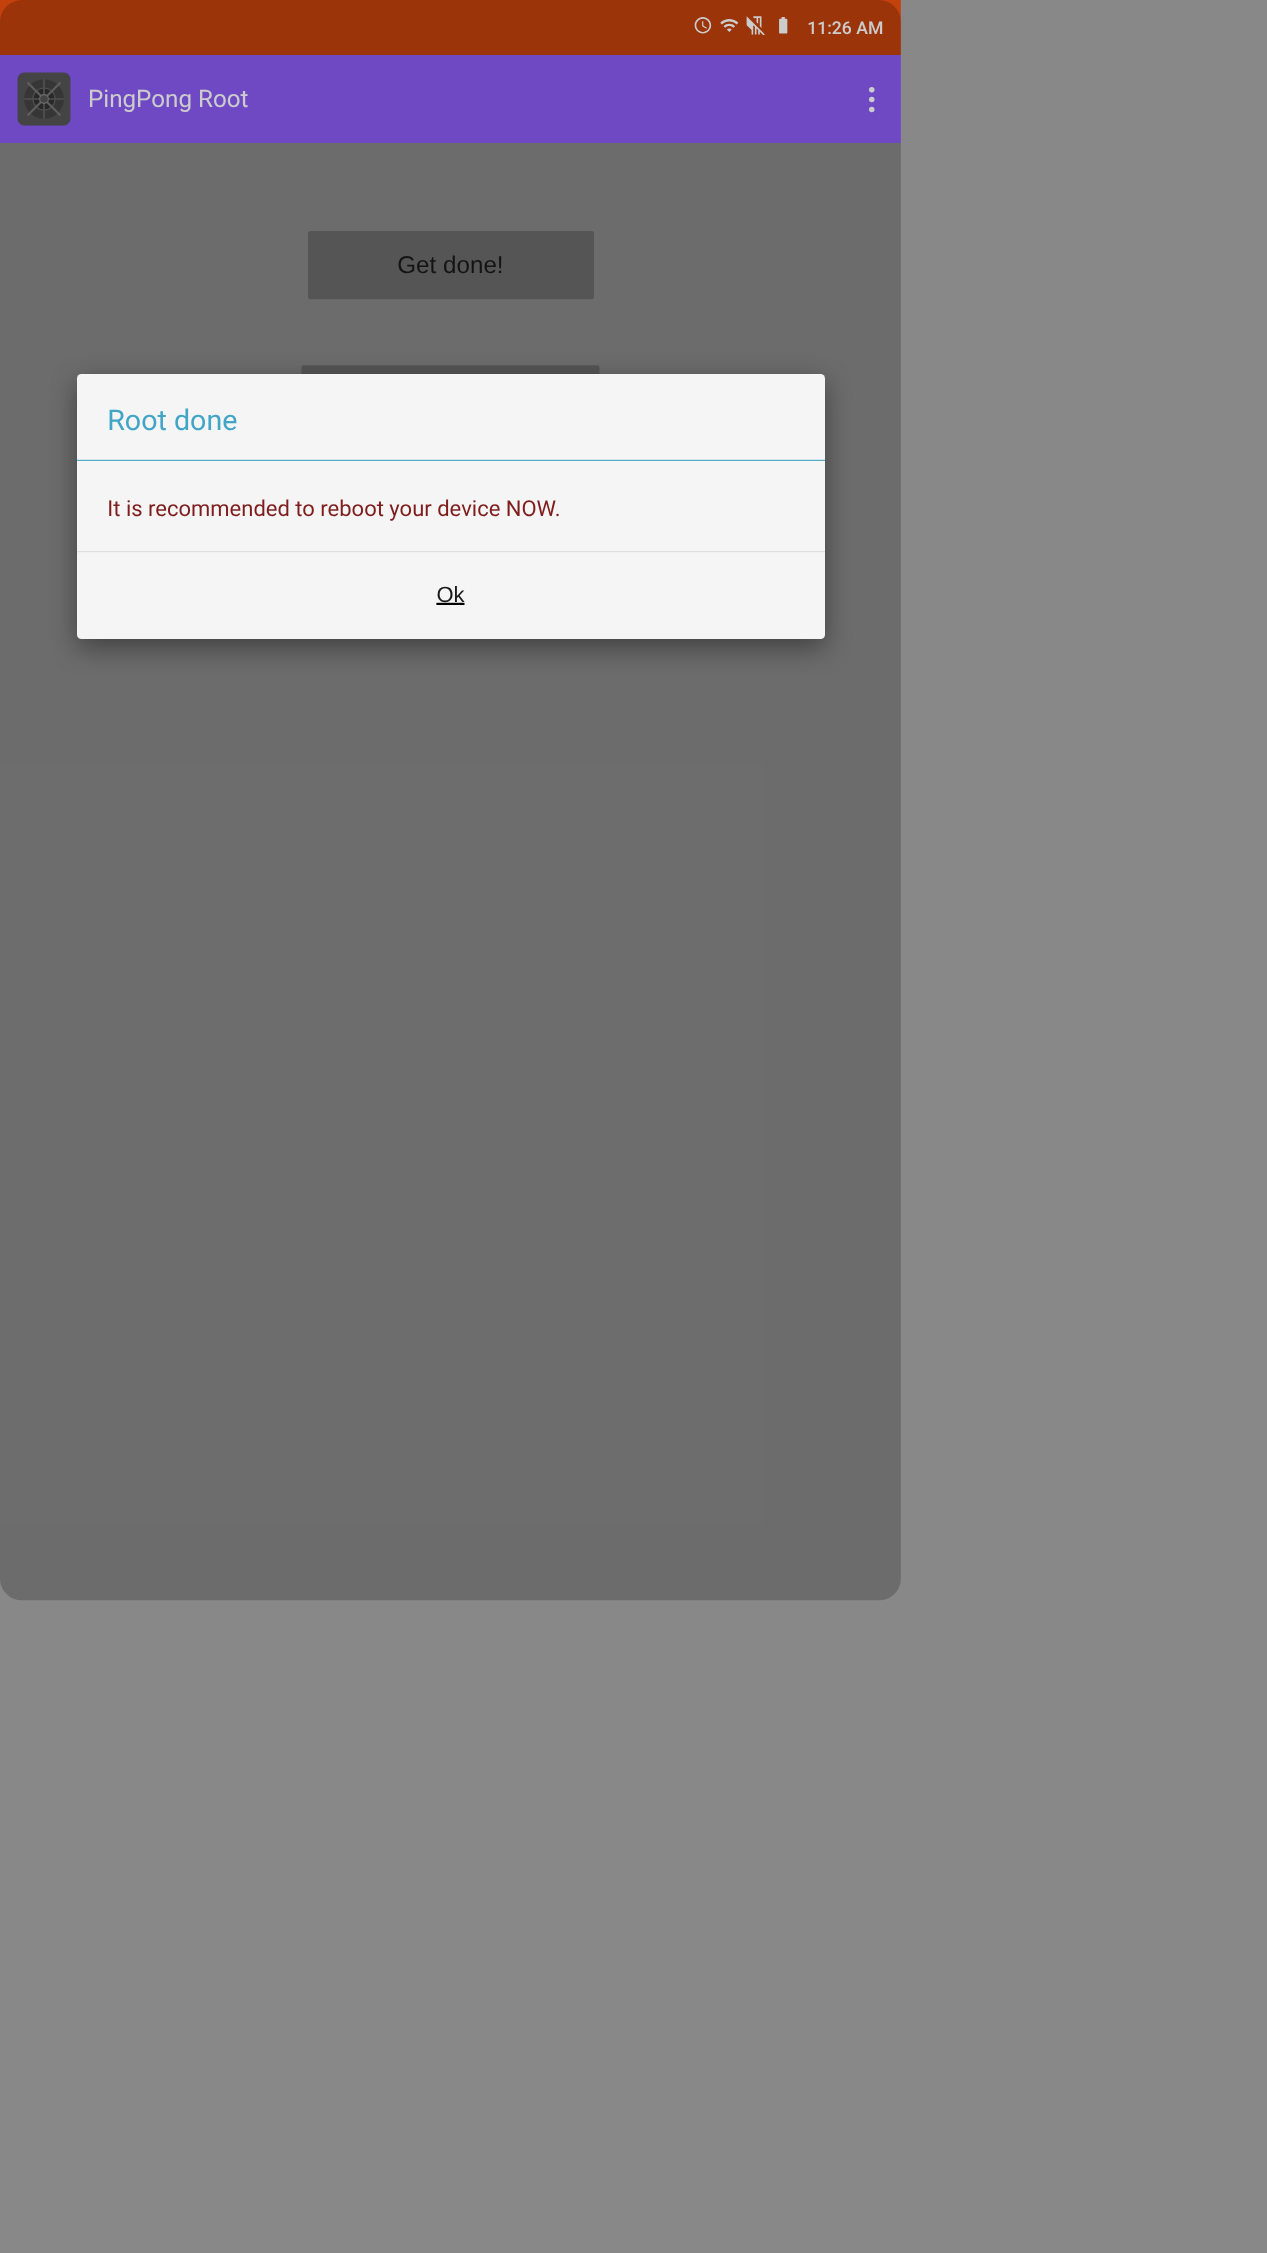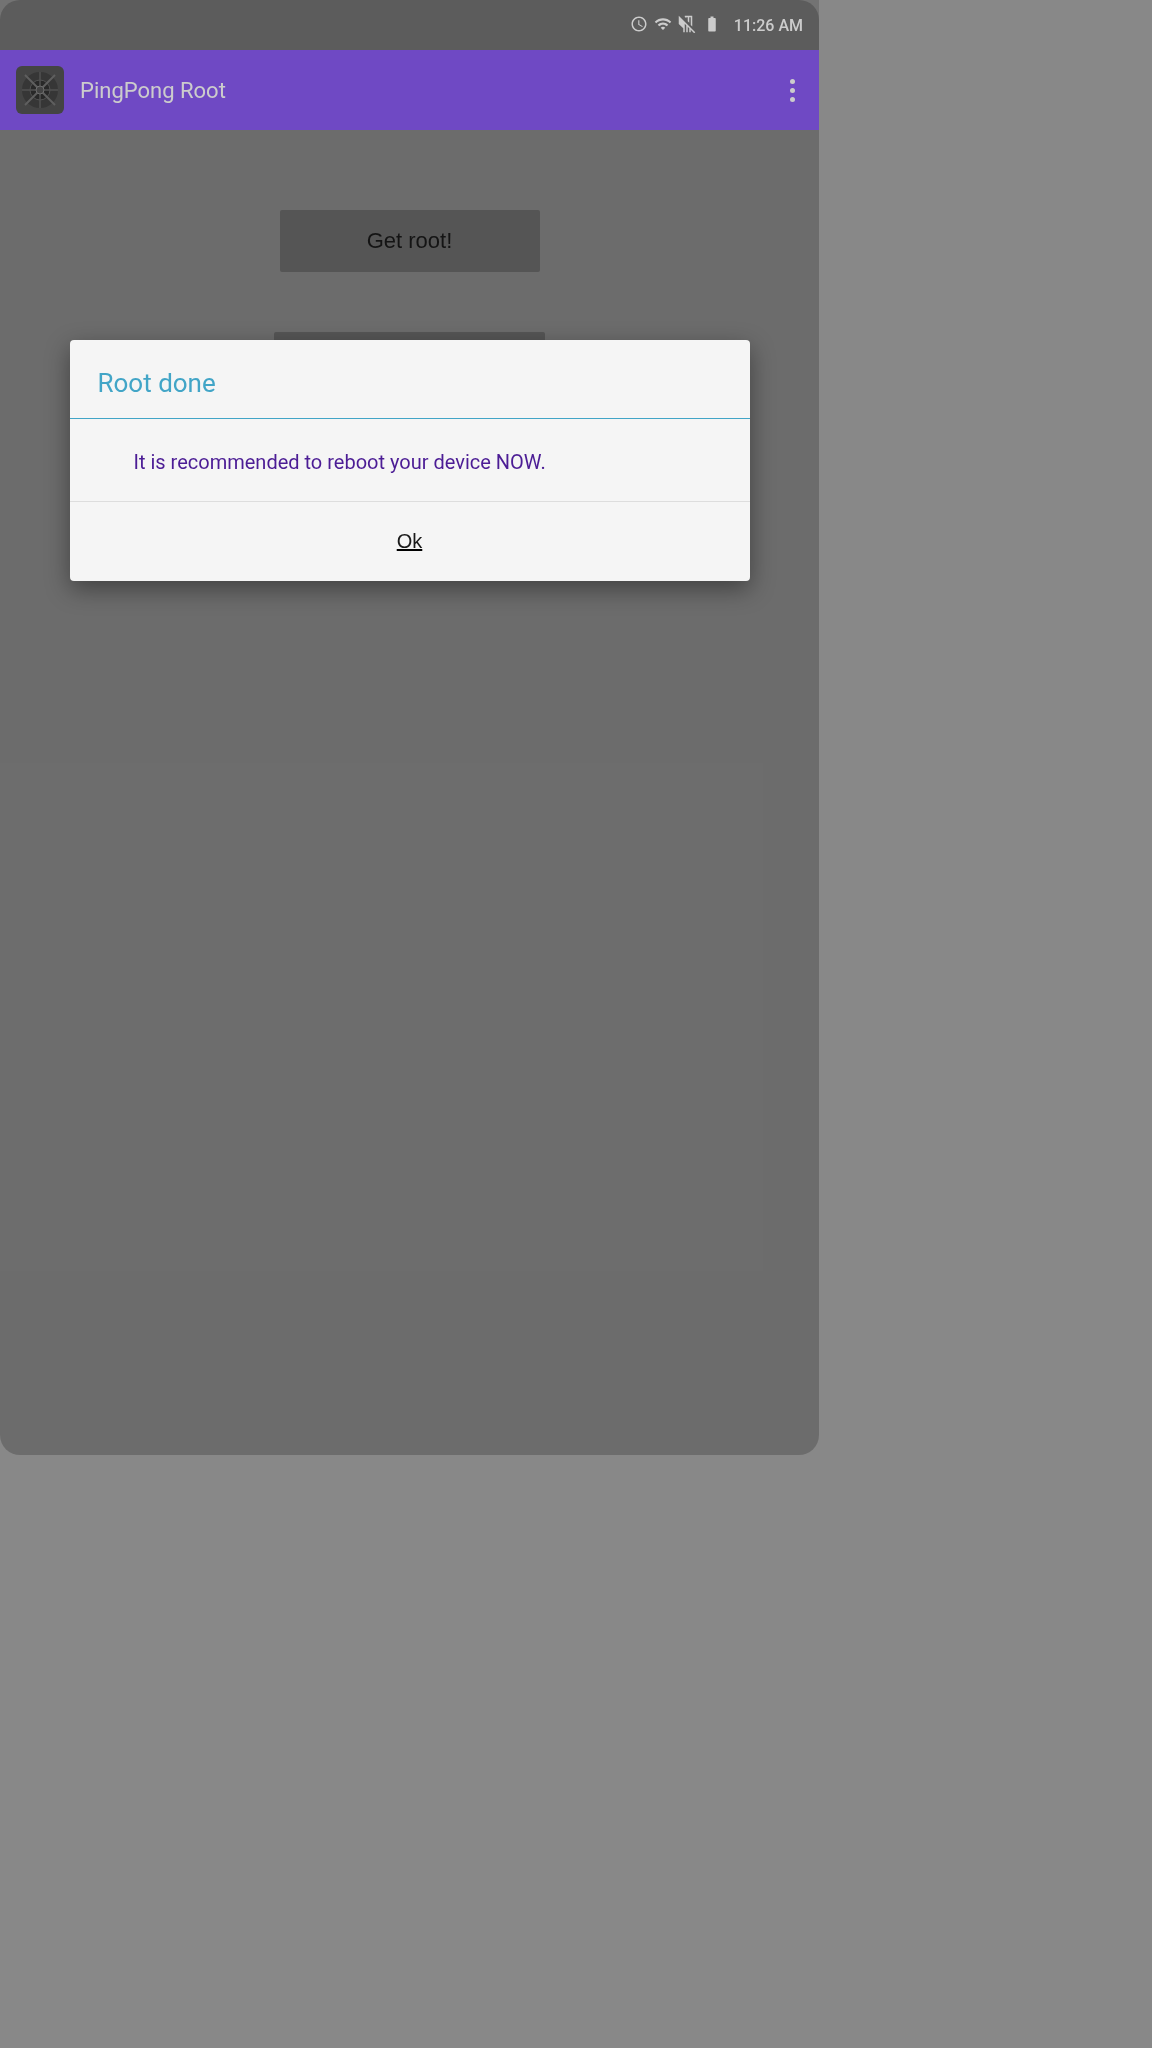--- a/index.html
+++ b/index.html
@@ -14,21 +14,21 @@
       background-color: #888888;
       font-family: 'Roboto', Arial, sans-serif;
       position: relative;
       overflow: hidden;
     }
 
     
     .status-bar {
       width: 100%;
       height: 50px;
-      background-color: #737373;
+      background-color: #c2410c;
       display: flex;
       align-items: center;
       justify-content: flex-end;
       padding: 0 16px;
       gap: 8px;
     }
 
     .status-bar-icons {
       display: flex;
       align-items: center;
@@ -158,24 +158,23 @@
       font-size: 26px;
       font-weight: 400;
     }
 
     .dialog-body {
       padding: 28px 28px 24px 28px;
       border-bottom: 1px solid #ddd;
     }
 
     .dialog-message {
-      color: #4c1d95;
+      color: #7f1d1d;
       font-size: 20px;
       line-height: 1.5;
-      margin-left: 36px;
     }
 
     .dialog-footer {
       padding: 20px 28px;
       display: flex;
       justify-content: center;
       text-decoration: underline;
     }
 
     .dialog-ok-button {
@@ -236,21 +235,21 @@
   </div>
   <span class="app-title">PingPong Root</span>
   <div class="overflow-menu">
     <div class="overflow-dot"></div>
     <div class="overflow-dot"></div>
     <div class="overflow-dot"></div>
   </div>
 </div>
 
 <div class="main-content">
-  <button class="action-button">Get root!</button>
+  <button class="action-button">Get done!</button>
   <button class="action-button">Download Data</button>
 </div>
 
 <div class="dialog-overlay">
   <div class="dialog">
     <div class="dialog-header">
       <span class="dialog-title">Root done</span>
     </div>
     <div class="dialog-body">
       <p class="dialog-message">It is recommended to reboot your device NOW.</p>

